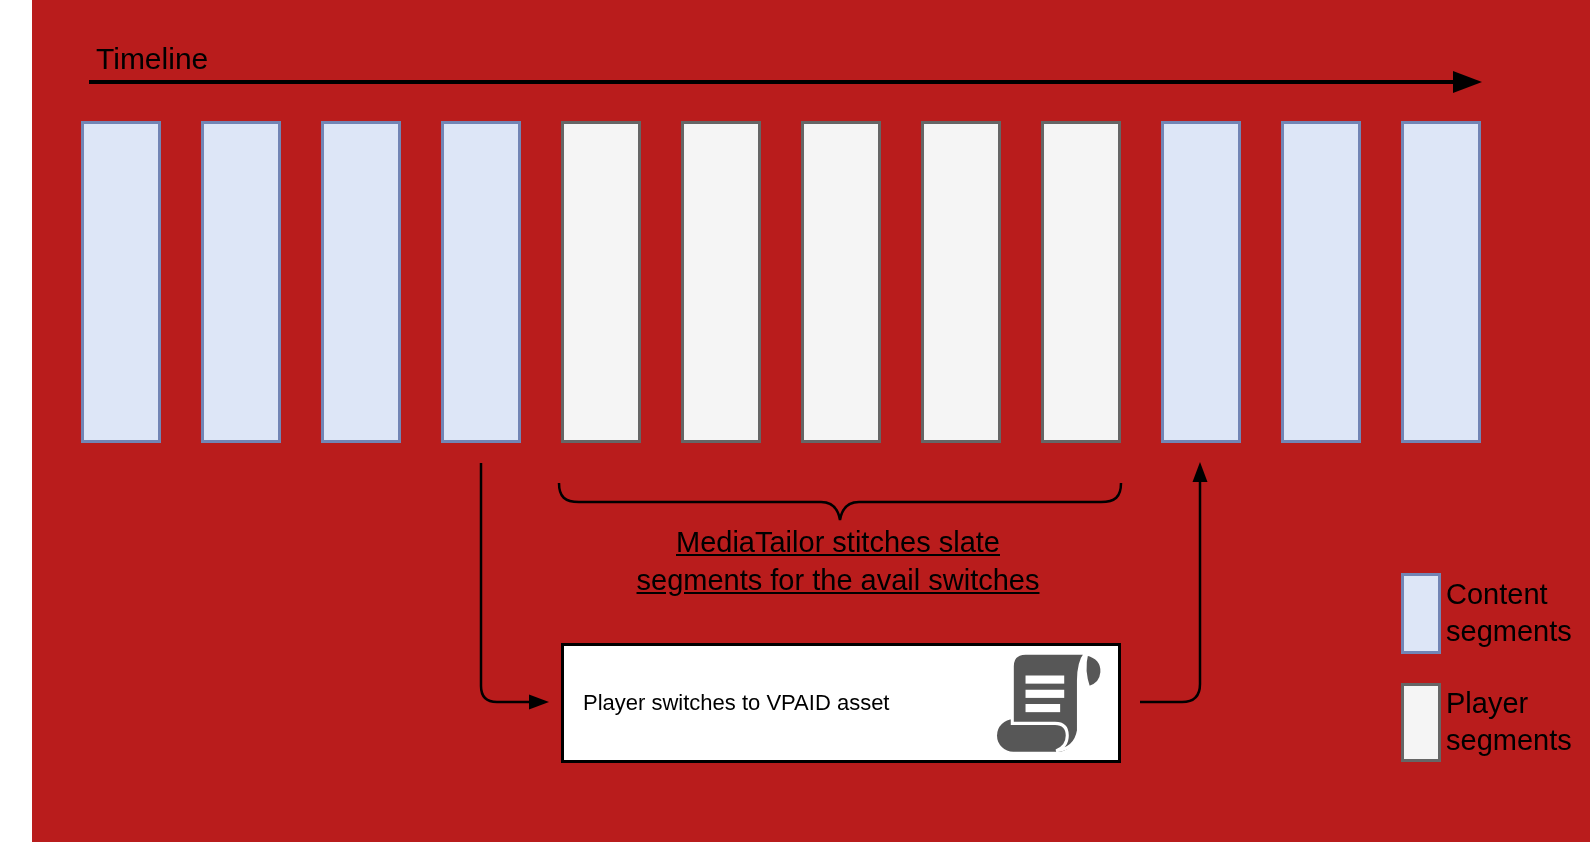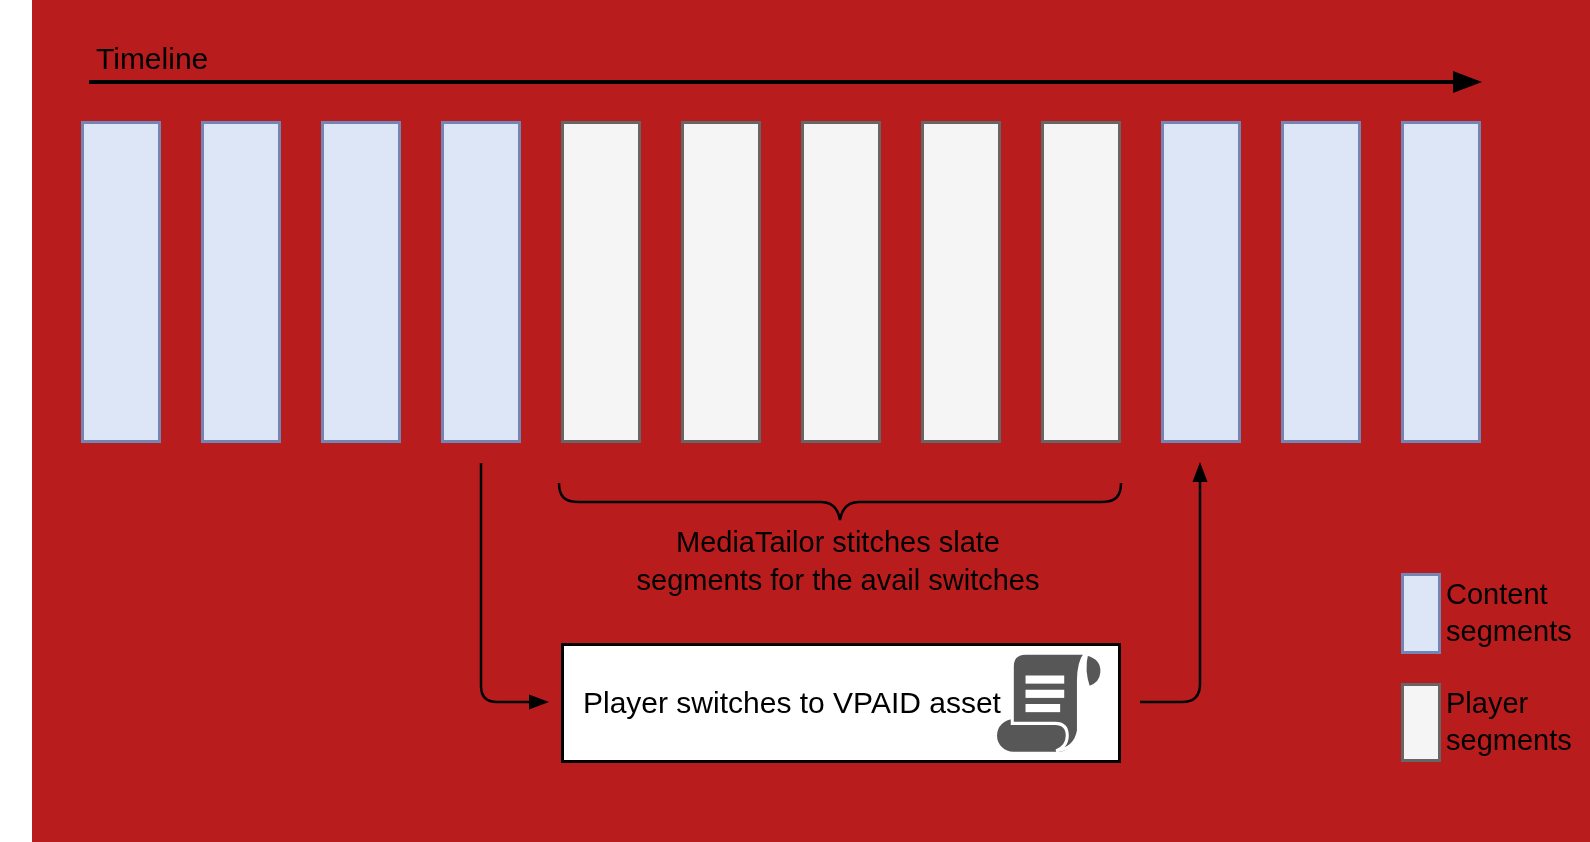--- a/index.html
+++ b/index.html
@@ -59,38 +59,39 @@
   }
 
   
   #annotation-text {
     left: 486px;
     top: 523px;
     width: 640px;
     text-align: center;
     font-size: 29px;
     line-height: 38px;
+    text-decoration: underline;
   }
 
   
   #player-box {
     box-sizing: border-box;
     left: 529px;
     top: 643px;
     width: 560px;
     height: 120px;
     background: #ffffff;
     border: 3px solid #000000;
   }
   #player-box-label {
     position: absolute;
     left: 19px;
     top: 50%;
     transform: translateY(-50%);
-    font-size: 30px;
+    font-size: 22px;
     white-space: nowrap;
   }
   #scroll-icon {
     position: absolute;
     right: 10px;
     top: 6px;
     width: 112px;
     height: 103px;
   }
 

